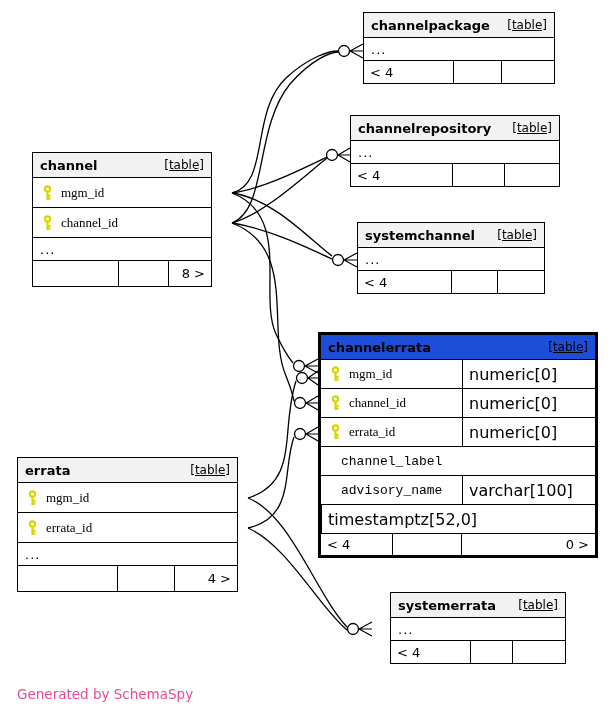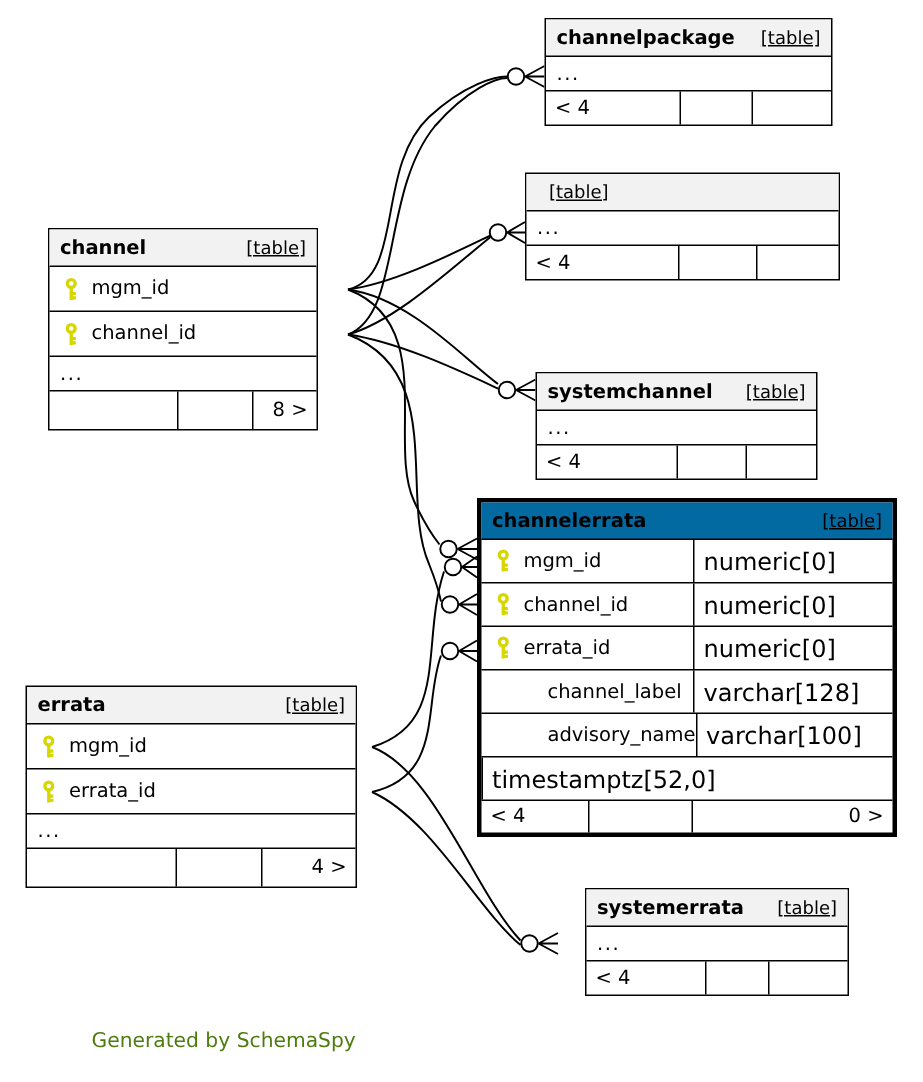--- a/index.html
+++ b/index.html
@@ -9,45 +9,45 @@
   .edges path.e{fill:none;stroke:#000;stroke-width:1.3;}
   .edges path.foot{fill:none;stroke:#000;stroke-width:1.2;}
   .edges circle.conn{fill:#fff;stroke:#000;stroke-width:1.3;}
 
   .dbtable{position:absolute;z-index:2;background:#fff;border:1px solid #000;
            box-sizing:border-box;font-size:13px;color:#000;}
   .dbtable.highlight{border-width:3px;}
   .thead{display:flex;justify-content:space-between;align-items:center;
          background:#f2f2f2;border-bottom:1px solid #000;height:25px;
          padding:0 7px;box-sizing:border-box;text-align:center;}
-  .highlight .thead{background:#0369a1;border-bottom-width:1px;}
+  .highlight .thead{background:#1d4ed8;border-bottom-width:1px;}
   .tname{font-weight:bold;font-size:13px;white-space:nowrap;}
   .ttag{font-size:12px;margin-left:8px;white-space:nowrap;text-decoration:underline;}
 
   .crow{display:flex;align-items:center;height:30px;border-bottom:1px solid #000;
         box-sizing:border-box;}
   .highlight .crow{height:29px;}
-  .keycell{display:flex;align-items:center;padding-left:9px;flex:0 0 auto;}
+  .keycell{display:flex;align-items:center;padding-left:9px;flex:0 0 auto;font-family:Liberation Serif, serif;}
   .keycell .ktxt{margin-left:8px;}
   .namecell{flex:0 0 141px;display:flex;align-items:center;height:100%;box-sizing:border-box;}
-  .namecell.nokey{padding-left:44px;}
+  .namecell.nokey{padding-left:20px;font-family:Liberation Mono, monospace;}
   .typecell{flex:1;display:flex;align-items:center;height:100%;border-left:1px solid #000;
             padding-left:6px;box-sizing:border-box;font-size:16px;}
   .ellipsisrow{display:flex;align-items:center;height:23px;border-bottom:1px solid #000;
                padding-left:7px;box-sizing:border-box;letter-spacing:1px;}
   .tfoot{display:flex;height:25px;}
   .tfoot.short{height:22px;}
   .highlight .tfoot{height:21px;}
   .fc{display:flex;align-items:center;box-sizing:border-box;border-right:1px solid #000;
       padding:0 6px;overflow:hidden;}
   .fc:last-child{border-right:none;flex:1;justify-content:flex-end;}
   .fc.left{justify-content:flex-start;}
 
   .keyicon{flex:0 0 auto;display:block;}
-  .footer-note{position:absolute;left:17px;top:686px;z-index:2;font-size:13.5px;color:#4d7c0f;margin-left:44px;}
+  .footer-note{position:absolute;left:17px;top:686px;z-index:2;font-size:13.5px;color:#ec4899;}
 </style>
 </head>
 <body>
 
 <div class="canvas">
 
   <svg class="edges" width="615" height="721" viewBox="0 0 615 721">
     <g>
       <path class="e" d="M232 193 C270 184 250 112 286 78 C310 56 330 51 338 51"></path>
       <path class="e" d="M232 223 C268 209 254 128 290 84 C312 59 331 52 338 52"></path>
@@ -90,31 +90,32 @@
     <div class="ellipsisrow">...</div>
     <div class="tfoot short">
       <span class="fc left" style="flex:0 0 90px;">&lt; 4</span>
       <span class="fc" style="flex:0 0 48px;"></span>
       <span class="fc"></span>
     </div>
   </div>
 
   <div class="dbtable" style="left:350px;top:115px;width:210px;">
     <div class="thead">
+      <span class="tname">channelrepository</span>
       <span class="ttag">[table]</span>
     </div>
     <div class="ellipsisrow">...</div>
     <div class="tfoot short">
       <span class="fc left" style="flex:0 0 102px;">&lt; 4</span>
       <span class="fc" style="flex:0 0 52px;"></span>
       <span class="fc"></span>
     </div>
   </div>
 
-  <div class="dbtable" style="left:357px;top:222px;width:188px;margin-top:26px;">
+  <div class="dbtable" style="left:357px;top:222px;width:188px;">
     <div class="thead">
       <span class="tname">systemchannel</span>
       <span class="ttag">[table]</span>
     </div>
     <div class="ellipsisrow">...</div>
     <div class="tfoot short">
       <span class="fc left" style="flex:0 0 94px;">&lt; 4</span>
       <span class="fc" style="flex:0 0 46px;"></span>
       <span class="fc"></span>
     </div>
@@ -195,21 +196,20 @@
               <path d="M5.5 6.6 V15 M5.5 10.8 H8.6 M5.5 13.6 H8.6"></path>
           </g>
         </svg>
         <span class="ktxt">errata_id</span>
       </span>
       <span class="typecell">numeric[0]</span>
     </div>
 
     <div class="crow">
       <span class="namecell nokey">channel_label</span>
-      <span class="typecell">varchar[128]</span>
     </div>
 
     <div class="crow">
       <span class="namecell nokey">advisory_name</span>
       <span class="typecell">varchar[100]</span>
     </div>
 
     <div class="crow">
       <span class="typecell">timestamptz[52,0]</span>
     </div>

